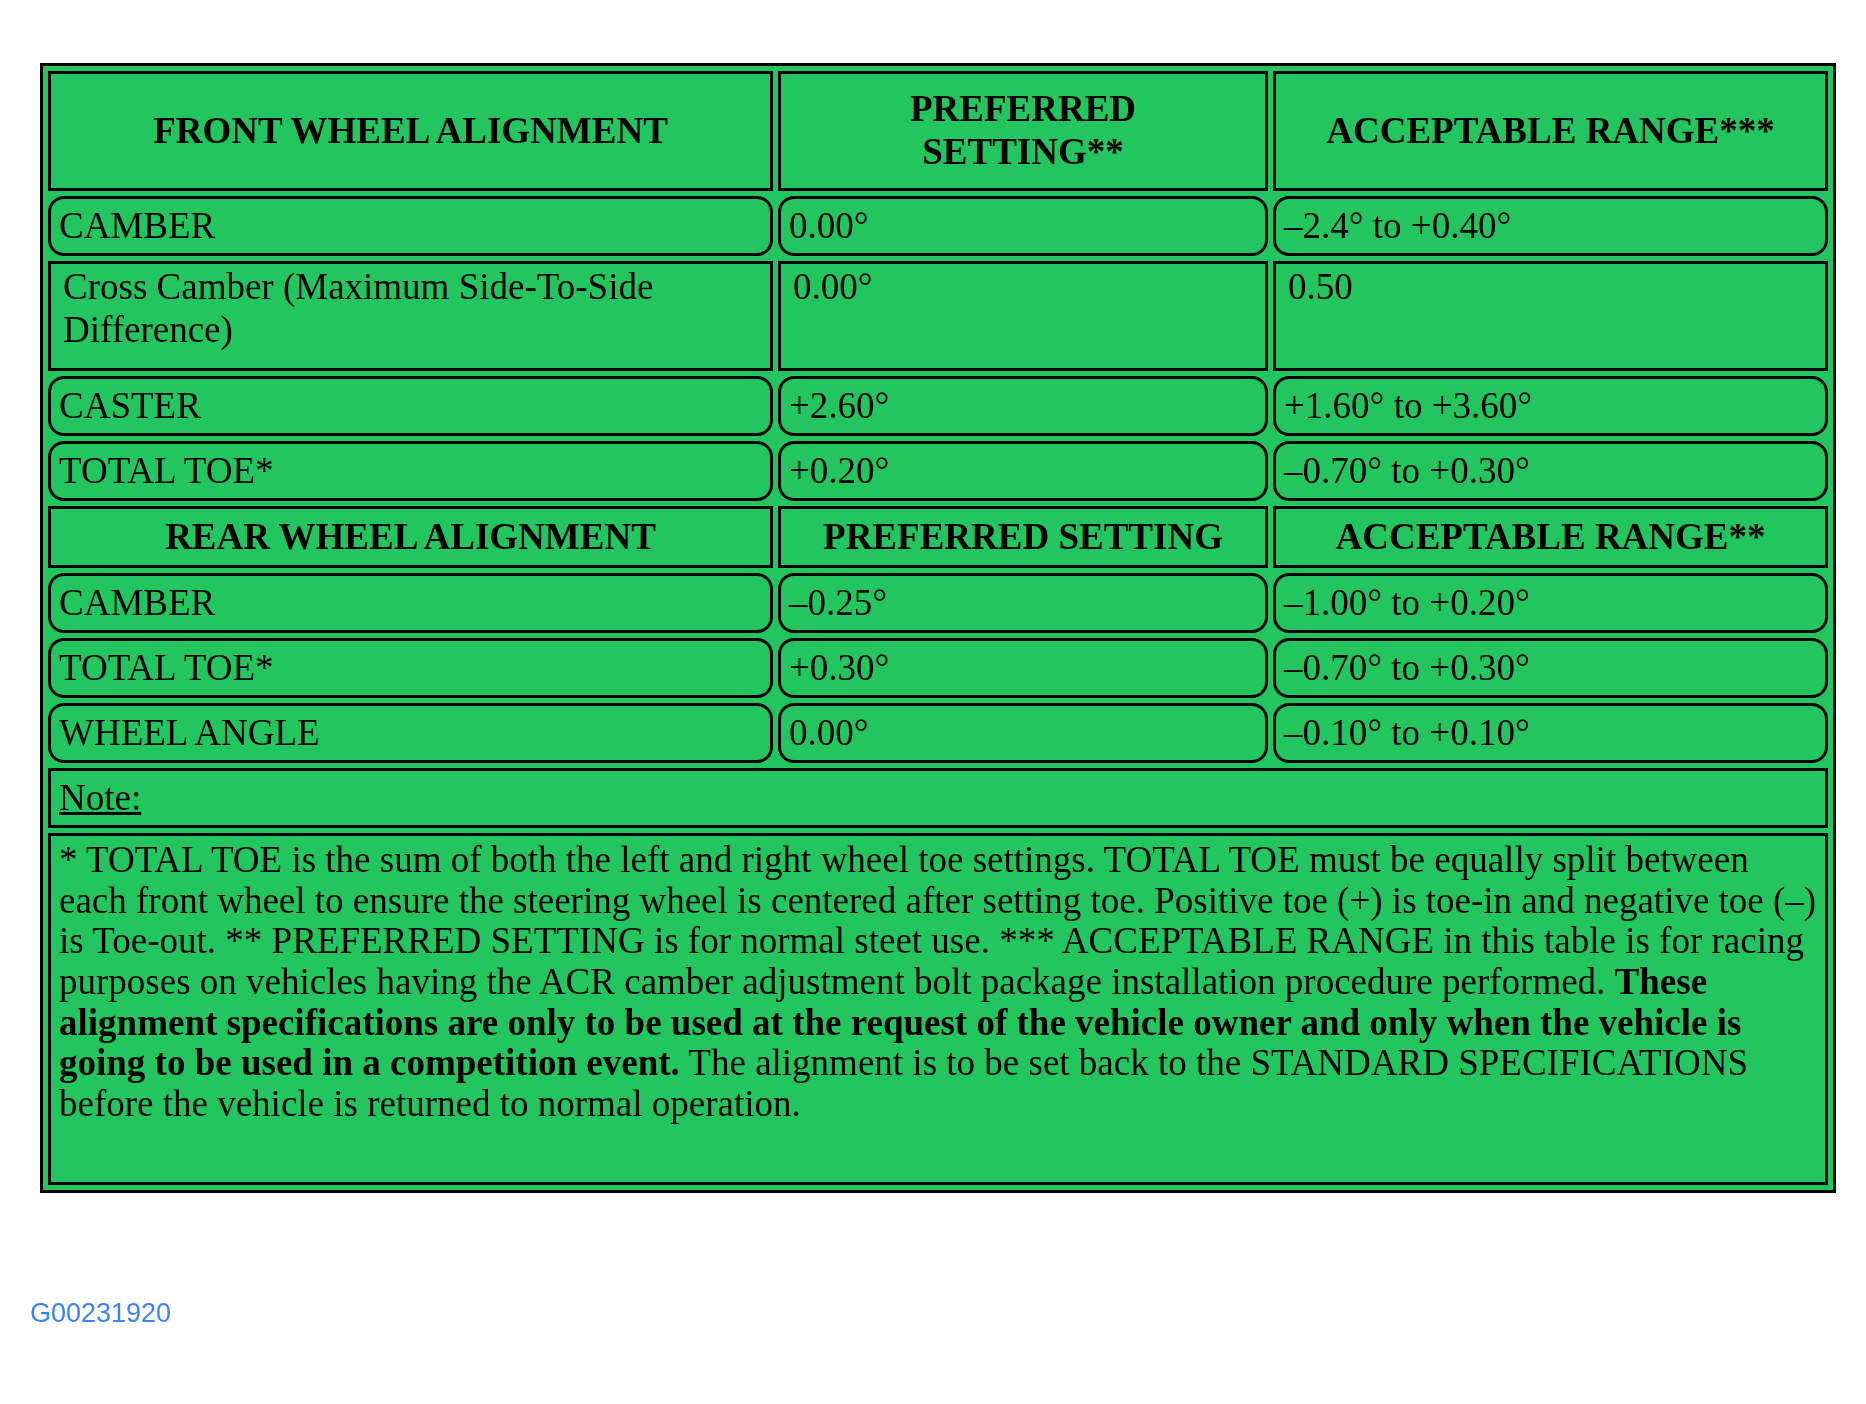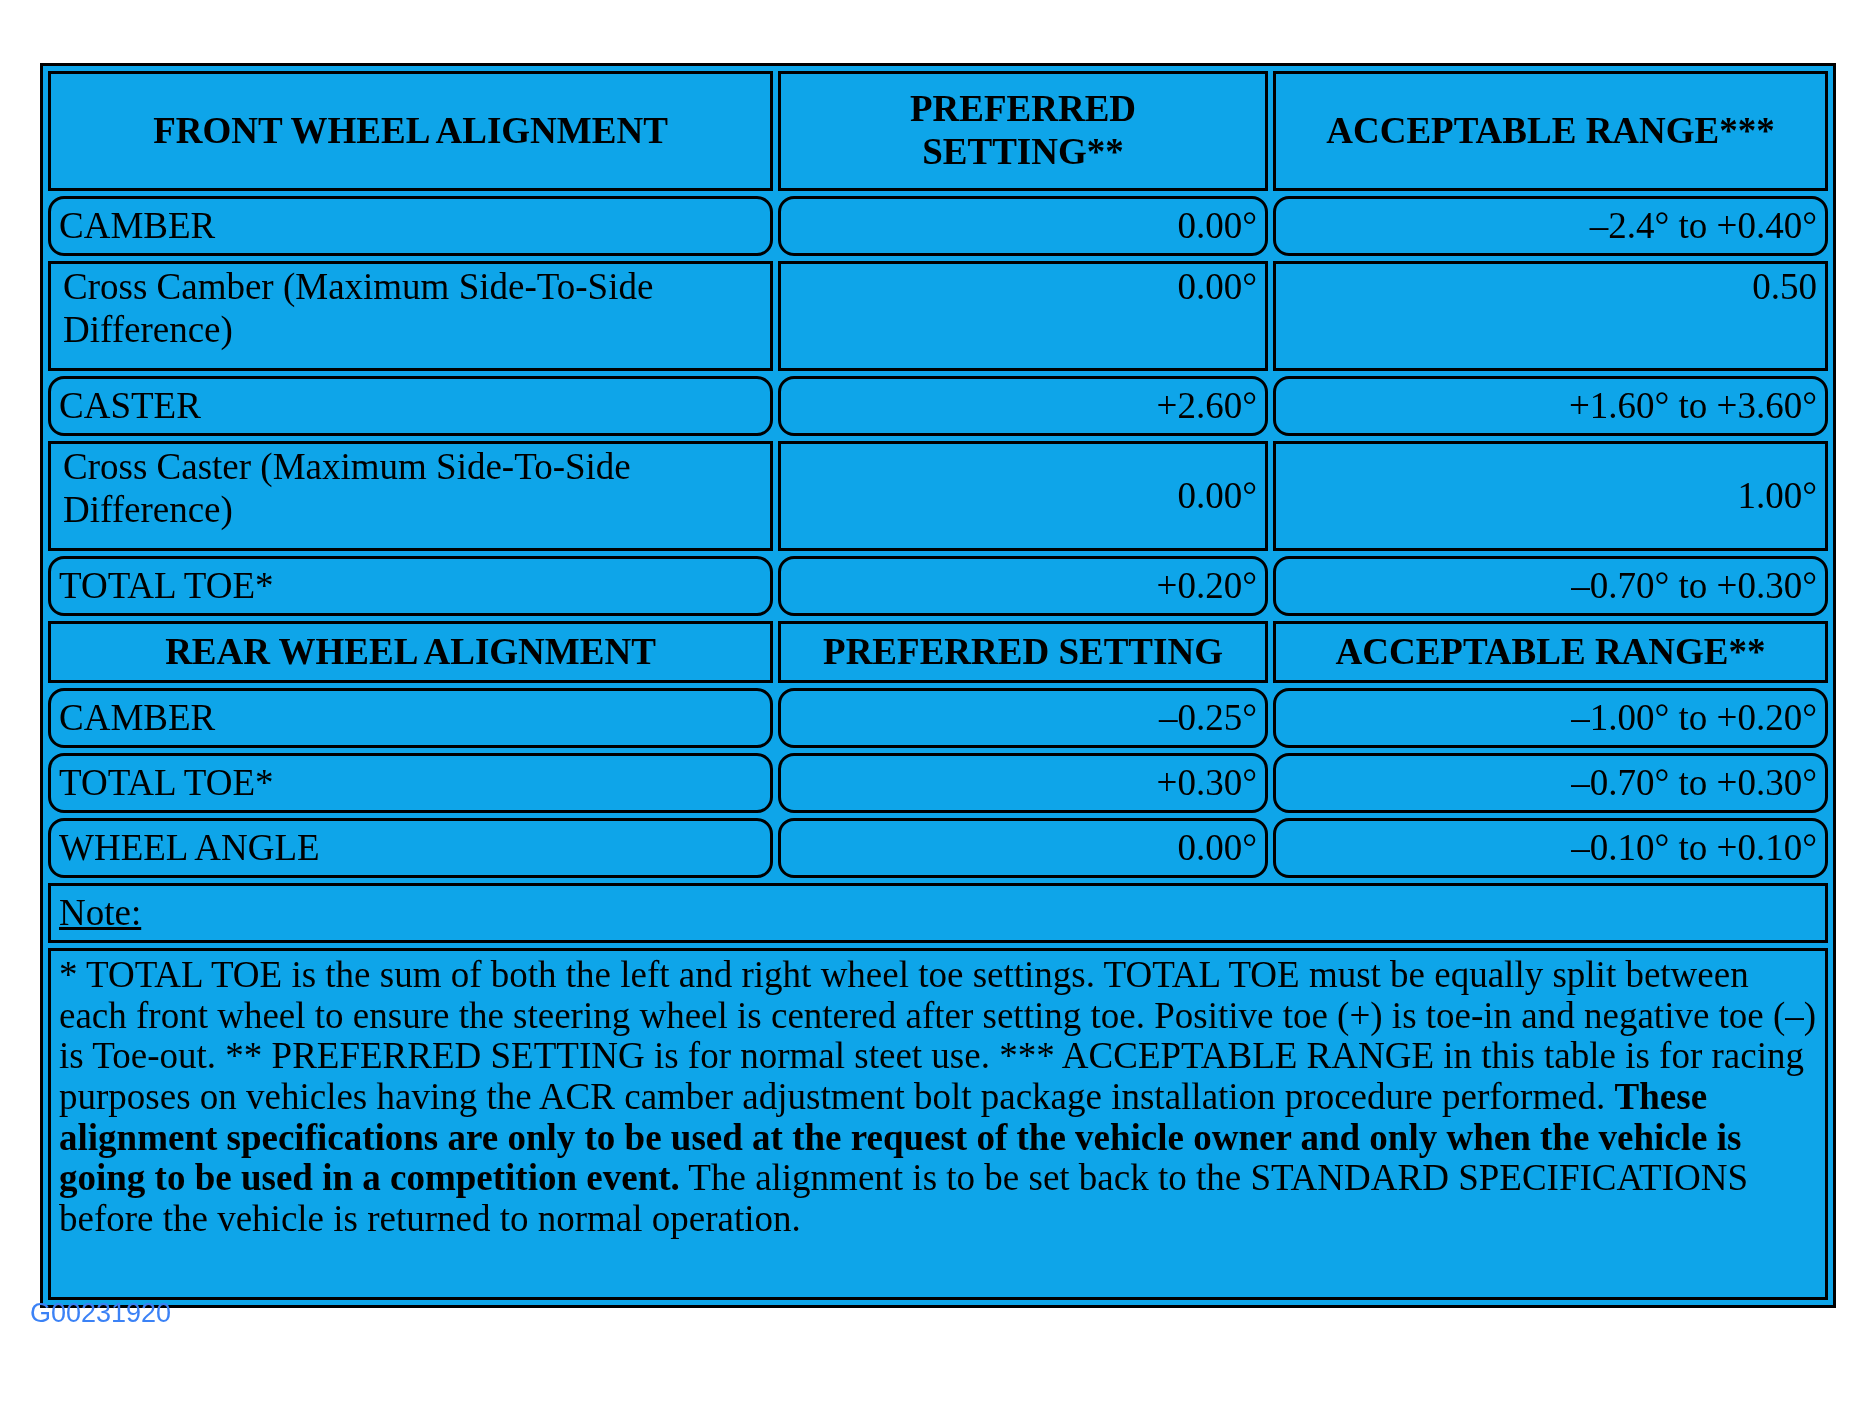--- a/index.html
+++ b/index.html
@@ -17,32 +17,32 @@
   }
   table.spec {
     position: absolute;
     left: 40px;
     top: 63px;
     width: 1790px;
     table-layout: fixed;
     border-collapse: separate;
     border-spacing: 5px;
     border: 3px solid #000;
-    background: #0ea5e9;
+    background: #22c55e;
   }
   table.spec td {
     border: 3px solid #000;
     font-size: 37px;
     line-height: 1.15;
     padding: 2px 8px;
     vertical-align: middle;
     overflow: hidden;
   }
   td.lbl   { text-align: left; }
-  td.val   { text-align: right; }
+  td.val   { text-align: left; }
   td.hdr   {
     font-weight: bold;
     text-align: center;
     font-size: 39px;
   }
   td.pre   { white-space: pre-line; }
   tr.toprow  td { height: 110px; }
   tr.thin    td { height: 50px; border-radius: 16px; }
   tr.tall    td { height: 100px; padding-left: 12px; }
   tr.tall    td.top { vertical-align: top; }
@@ -95,25 +95,20 @@
     <tr class="tall">
       <td class="lbl">Cross Camber (Maximum Side-To-Side Difference)</td>
       <td class="val top">0.00°</td>
       <td class="val top">0.50</td>
     </tr>
     <tr class="thin">
       <td class="lbl">CASTER</td>
       <td class="val">+2.60°</td>
       <td class="val">+1.60° to +3.60°</td>
     </tr>
-    <tr class="tall">
-      <td class="lbl">Cross Caster (Maximum Side-To-Side Difference)</td>
-      <td class="val">0.00°</td>
-      <td class="val">1.00°</td>
-    </tr>
     <tr class="thin">
       <td class="lbl">TOTAL TOE*</td>
       <td class="val">+0.20°</td>
       <td class="val">–0.70° to +0.30°</td>
     </tr>
 
     <tr class="rearhdr">
       <td class="hdr">REAR WHEEL ALIGNMENT</td>
       <td class="hdr">PREFERRED SETTING</td>
       <td class="hdr">ACCEPTABLE RANGE**</td>

